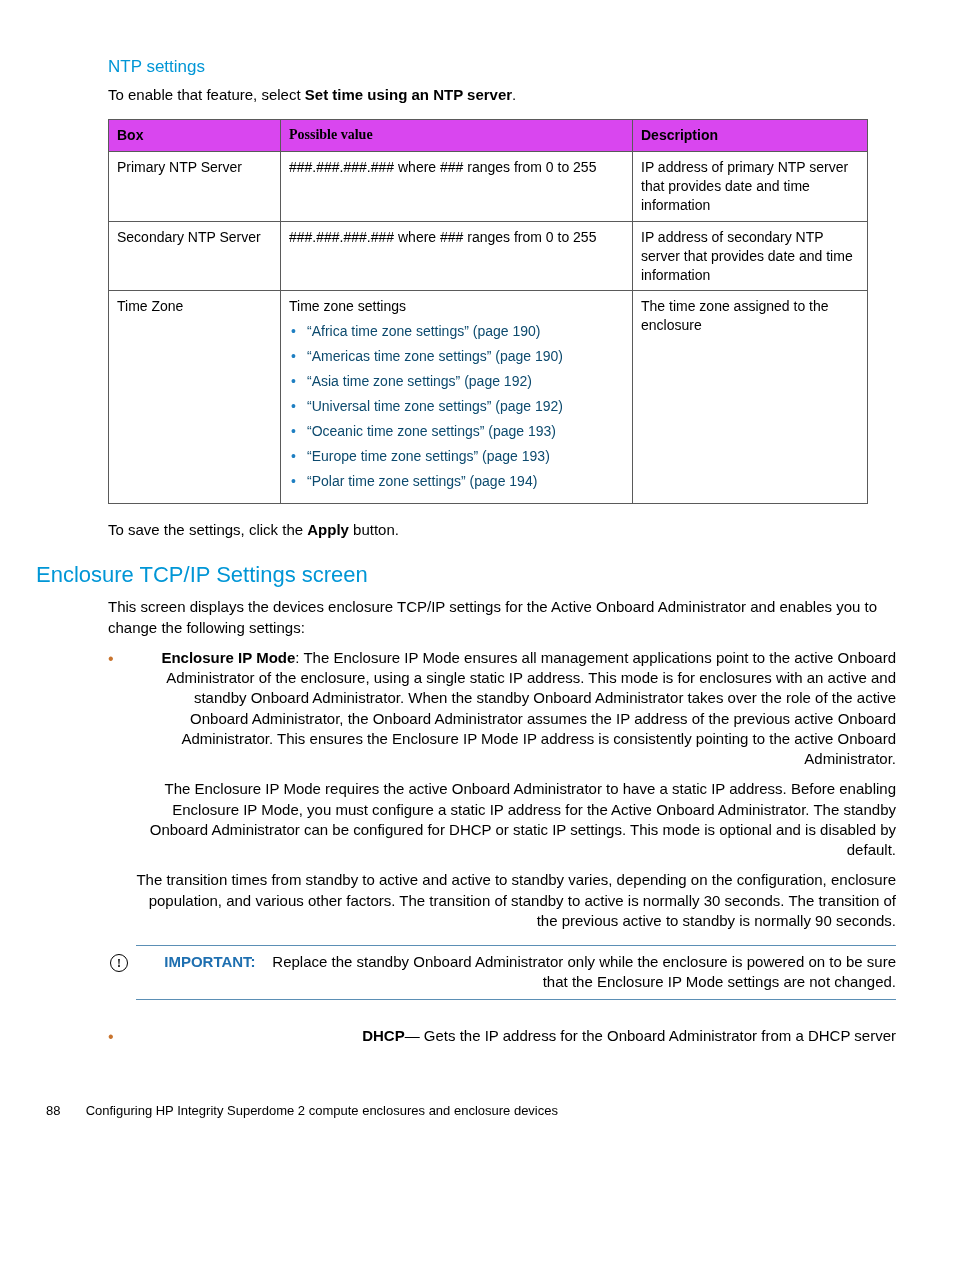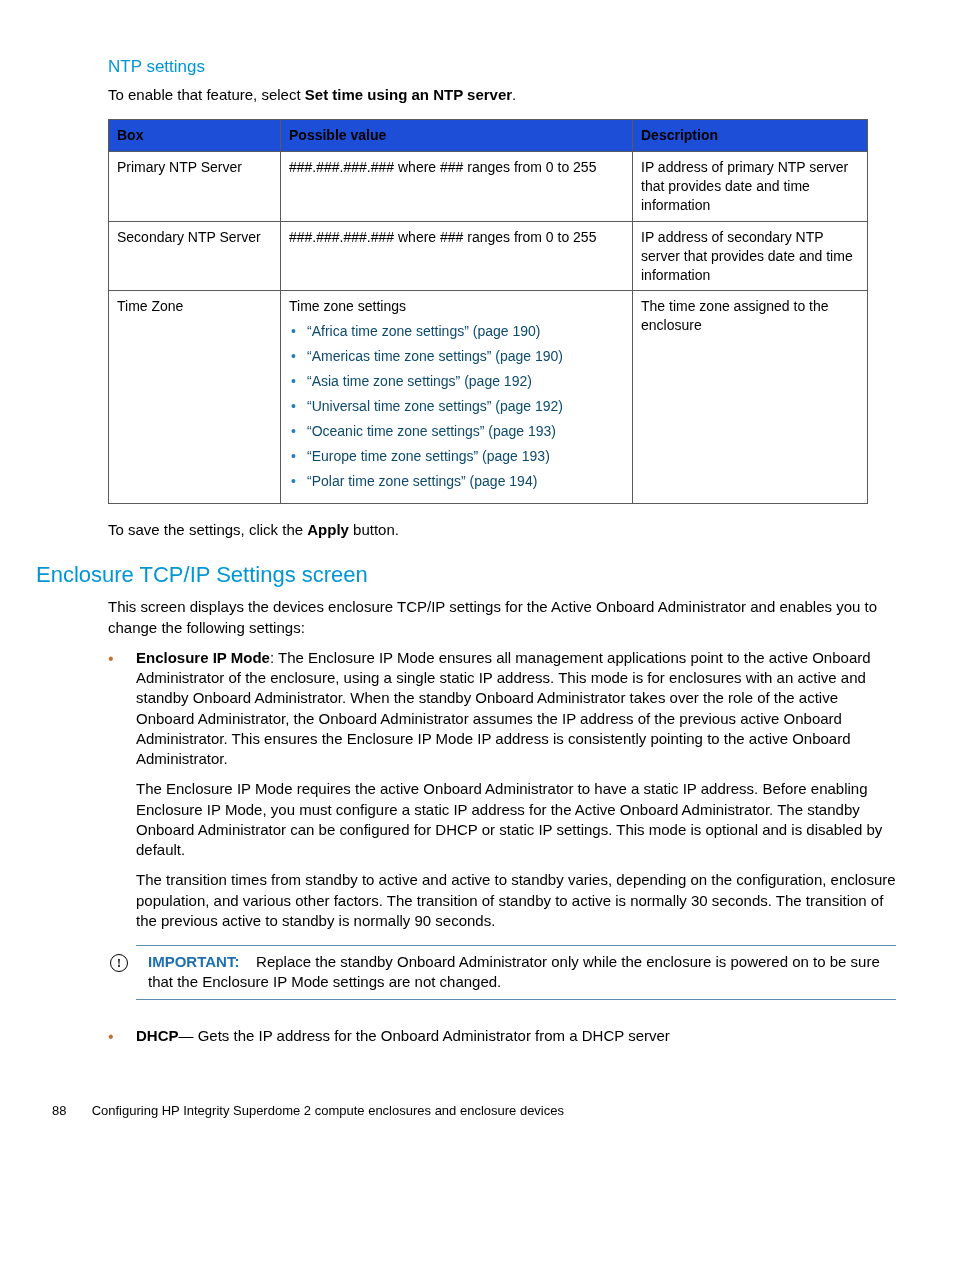--- a/index.html
+++ b/index.html
@@ -47,24 +47,24 @@
     font-size: 14px;
   }
   table.grid th, table.grid td {
     border: 1px solid #5a5a5a;
     padding: 6px 8px;
     text-align: left;
     vertical-align: top;
   }
   table.grid th {
     font-weight: 700;
-    background: #1d4ed8;
+    background: #d946ef;
   }
   .col-box { width: 155px; }
-  .col-val { width: 335px; }
+  .col-val { width: 335px; font-family: Liberation Serif, serif; }
   ul.tz {
     list-style: none;
     margin: 6px 0 0 0;
     padding: 0;
   }
   ul.tz li {
     position: relative;
     padding-left: 18px;
     margin-bottom: 6px;
   }
@@ -82,20 +82,21 @@
   }
   ul.body {
     list-style: none;
     margin: 10px 0 0 72px;
     padding: 0;
   }
   ul.body > li {
     position: relative;
     padding-left: 28px;
     margin-bottom: 26px;
+    text-align: right;
   }
   ul.body > li::before {
     content: "•";
     color: #c8742e;
     position: absolute;
     left: 0;
     top: 0;
     font-size: 16px;
   }
   .important-wrap {
@@ -125,21 +126,21 @@
   .important-text {
     flex: 1;
   }
   .important-label {
     color: #1e6fb0;
     font-weight: 700;
   }
   .footer {
     position: absolute;
     bottom: 40px;
-    left: 52px;
+    left: 46px;
     font-size: 13px;
     color: #000;
   }
   .footer .pn {
     display: inline-block;
     width: 36px;
   }
 </style>
 </head>
 <body>

